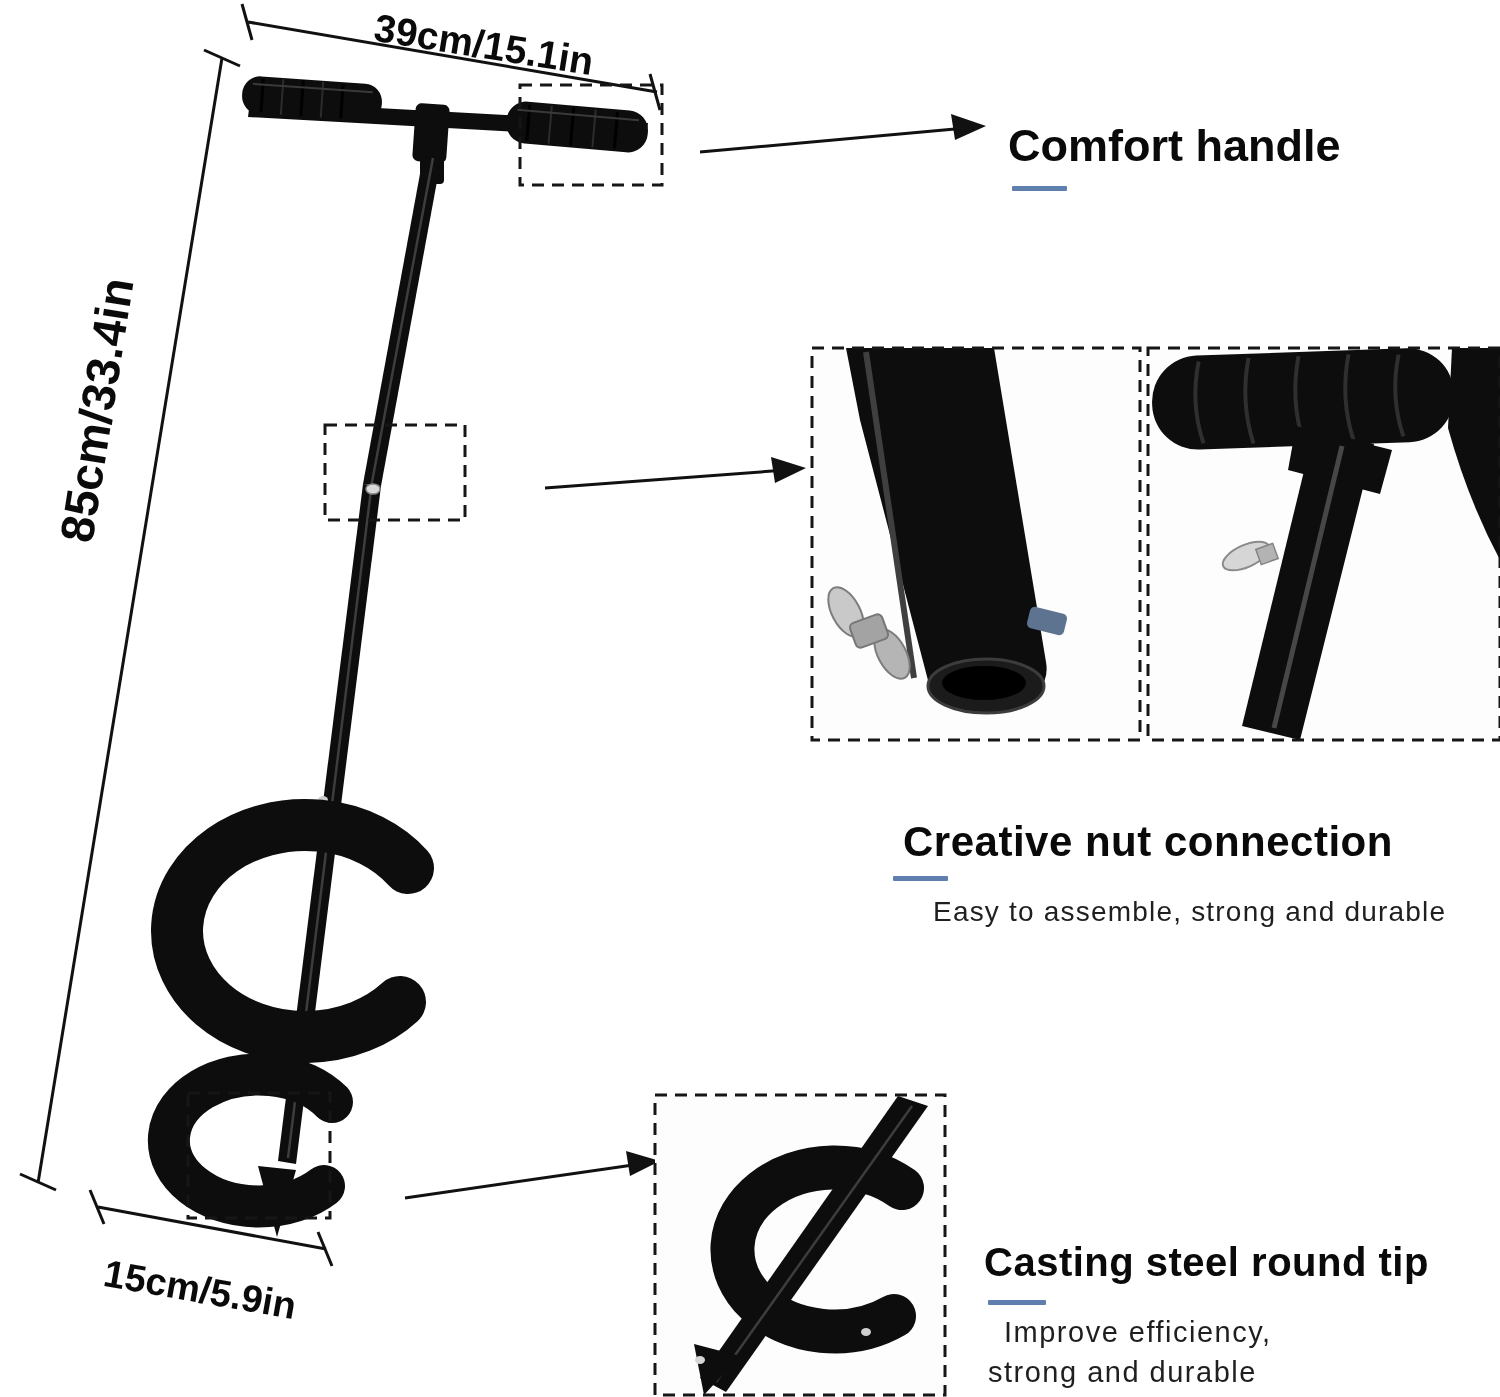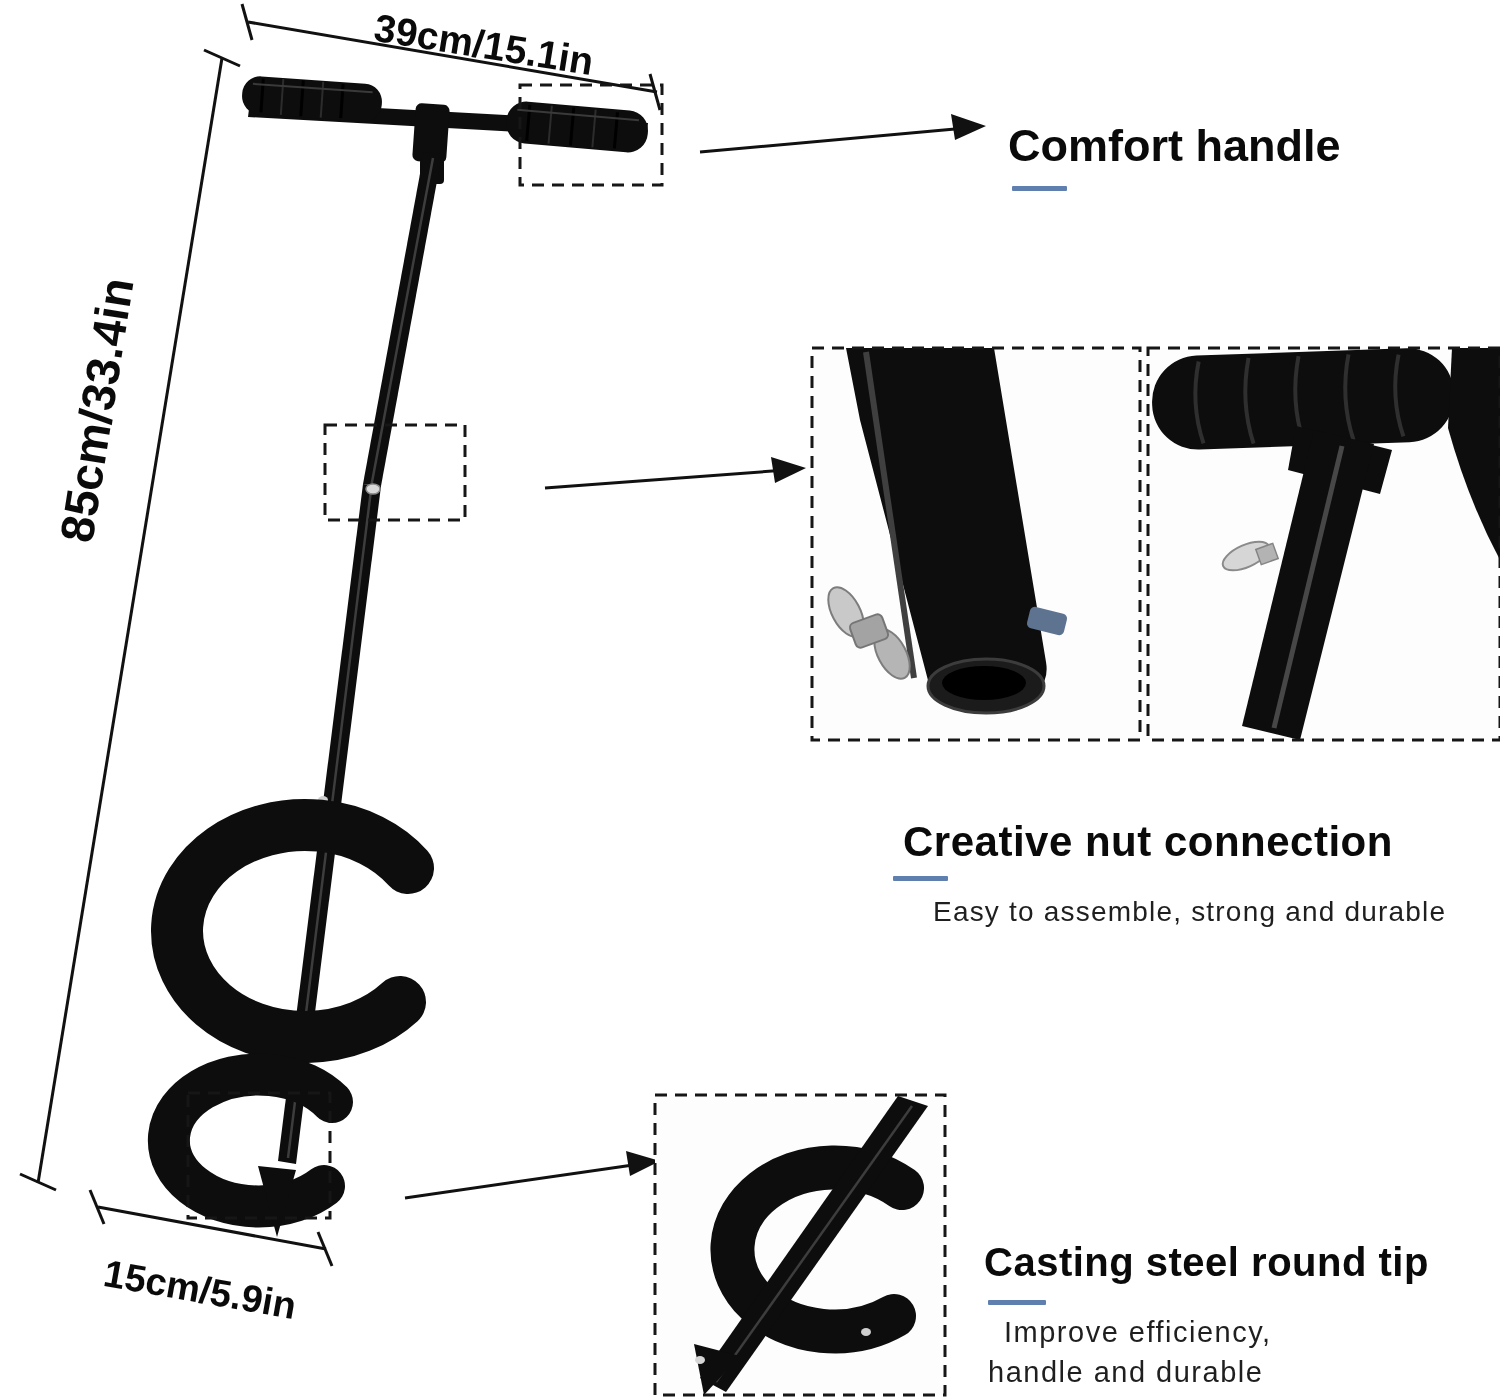--- a/index.html
+++ b/index.html
@@ -195,15 +195,15 @@
   <div class="abs feature-title title-handle">Comfort handle</div>
   <div class="abs accent-underline ul-handle"></div>
 
   <div class="abs feature-title title-nut">Creative nut connection</div>
   <div class="abs accent-underline ul-nut"></div>
   <div class="abs feature-sub sub-nut">Easy to assemble, strong and durable</div>
 
   <div class="abs feature-title title-tip">Casting steel round tip</div>
   <div class="abs accent-underline ul-tip"></div>
   <div class="abs feature-sub sub-tip1">Improve efficiency,</div>
-  <div class="abs feature-sub sub-tip2">handle and durable</div>
+  <div class="abs feature-sub sub-tip2">strong and durable</div>
 
 </div>
 
 </body></html>

